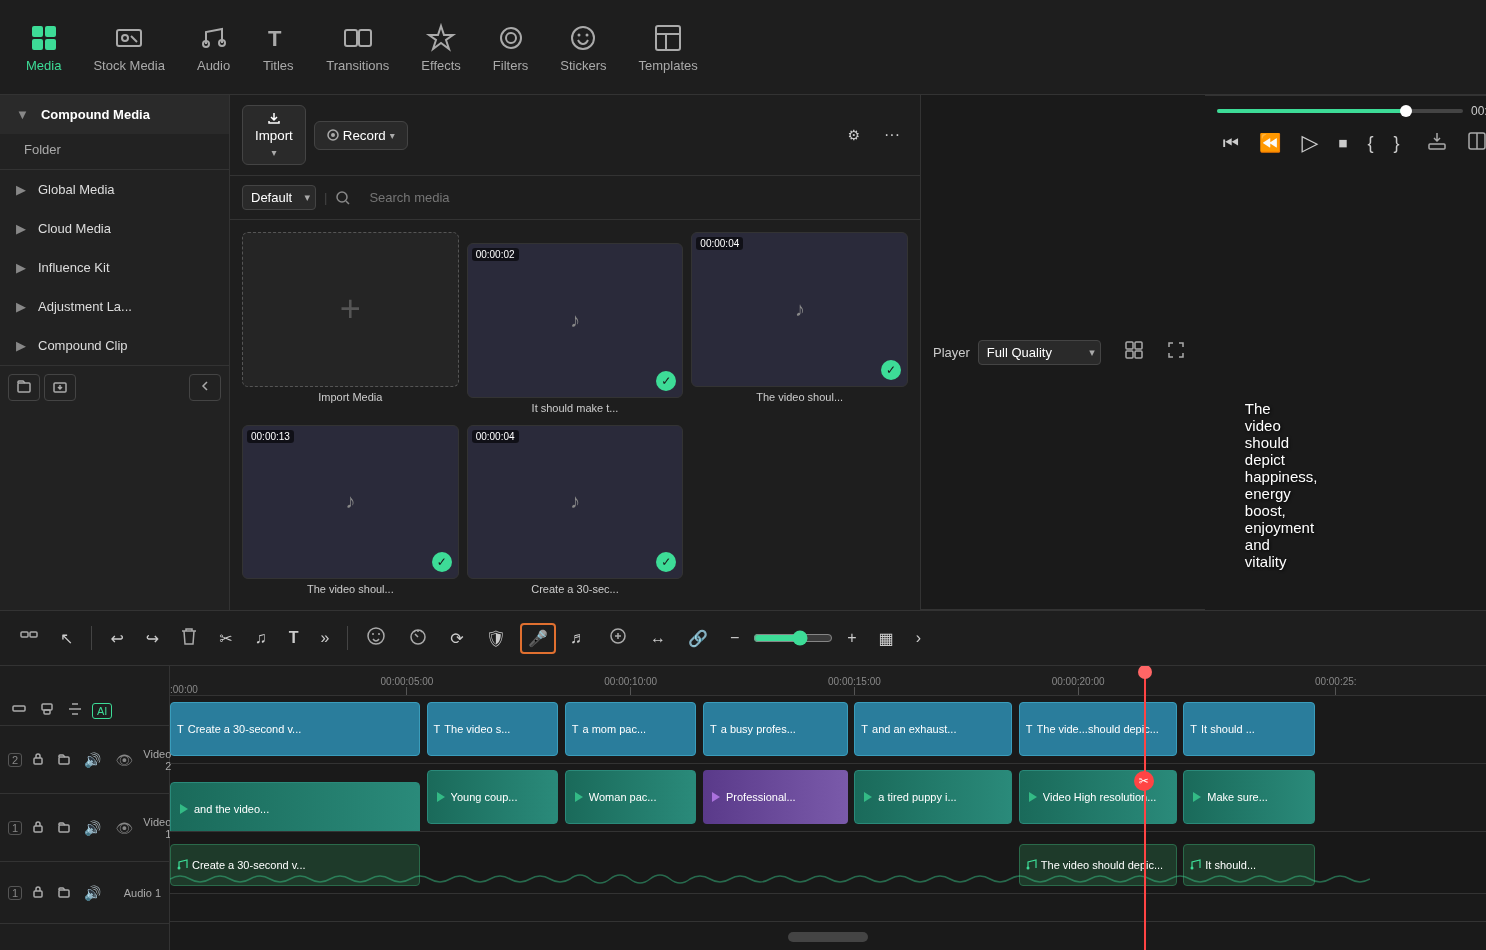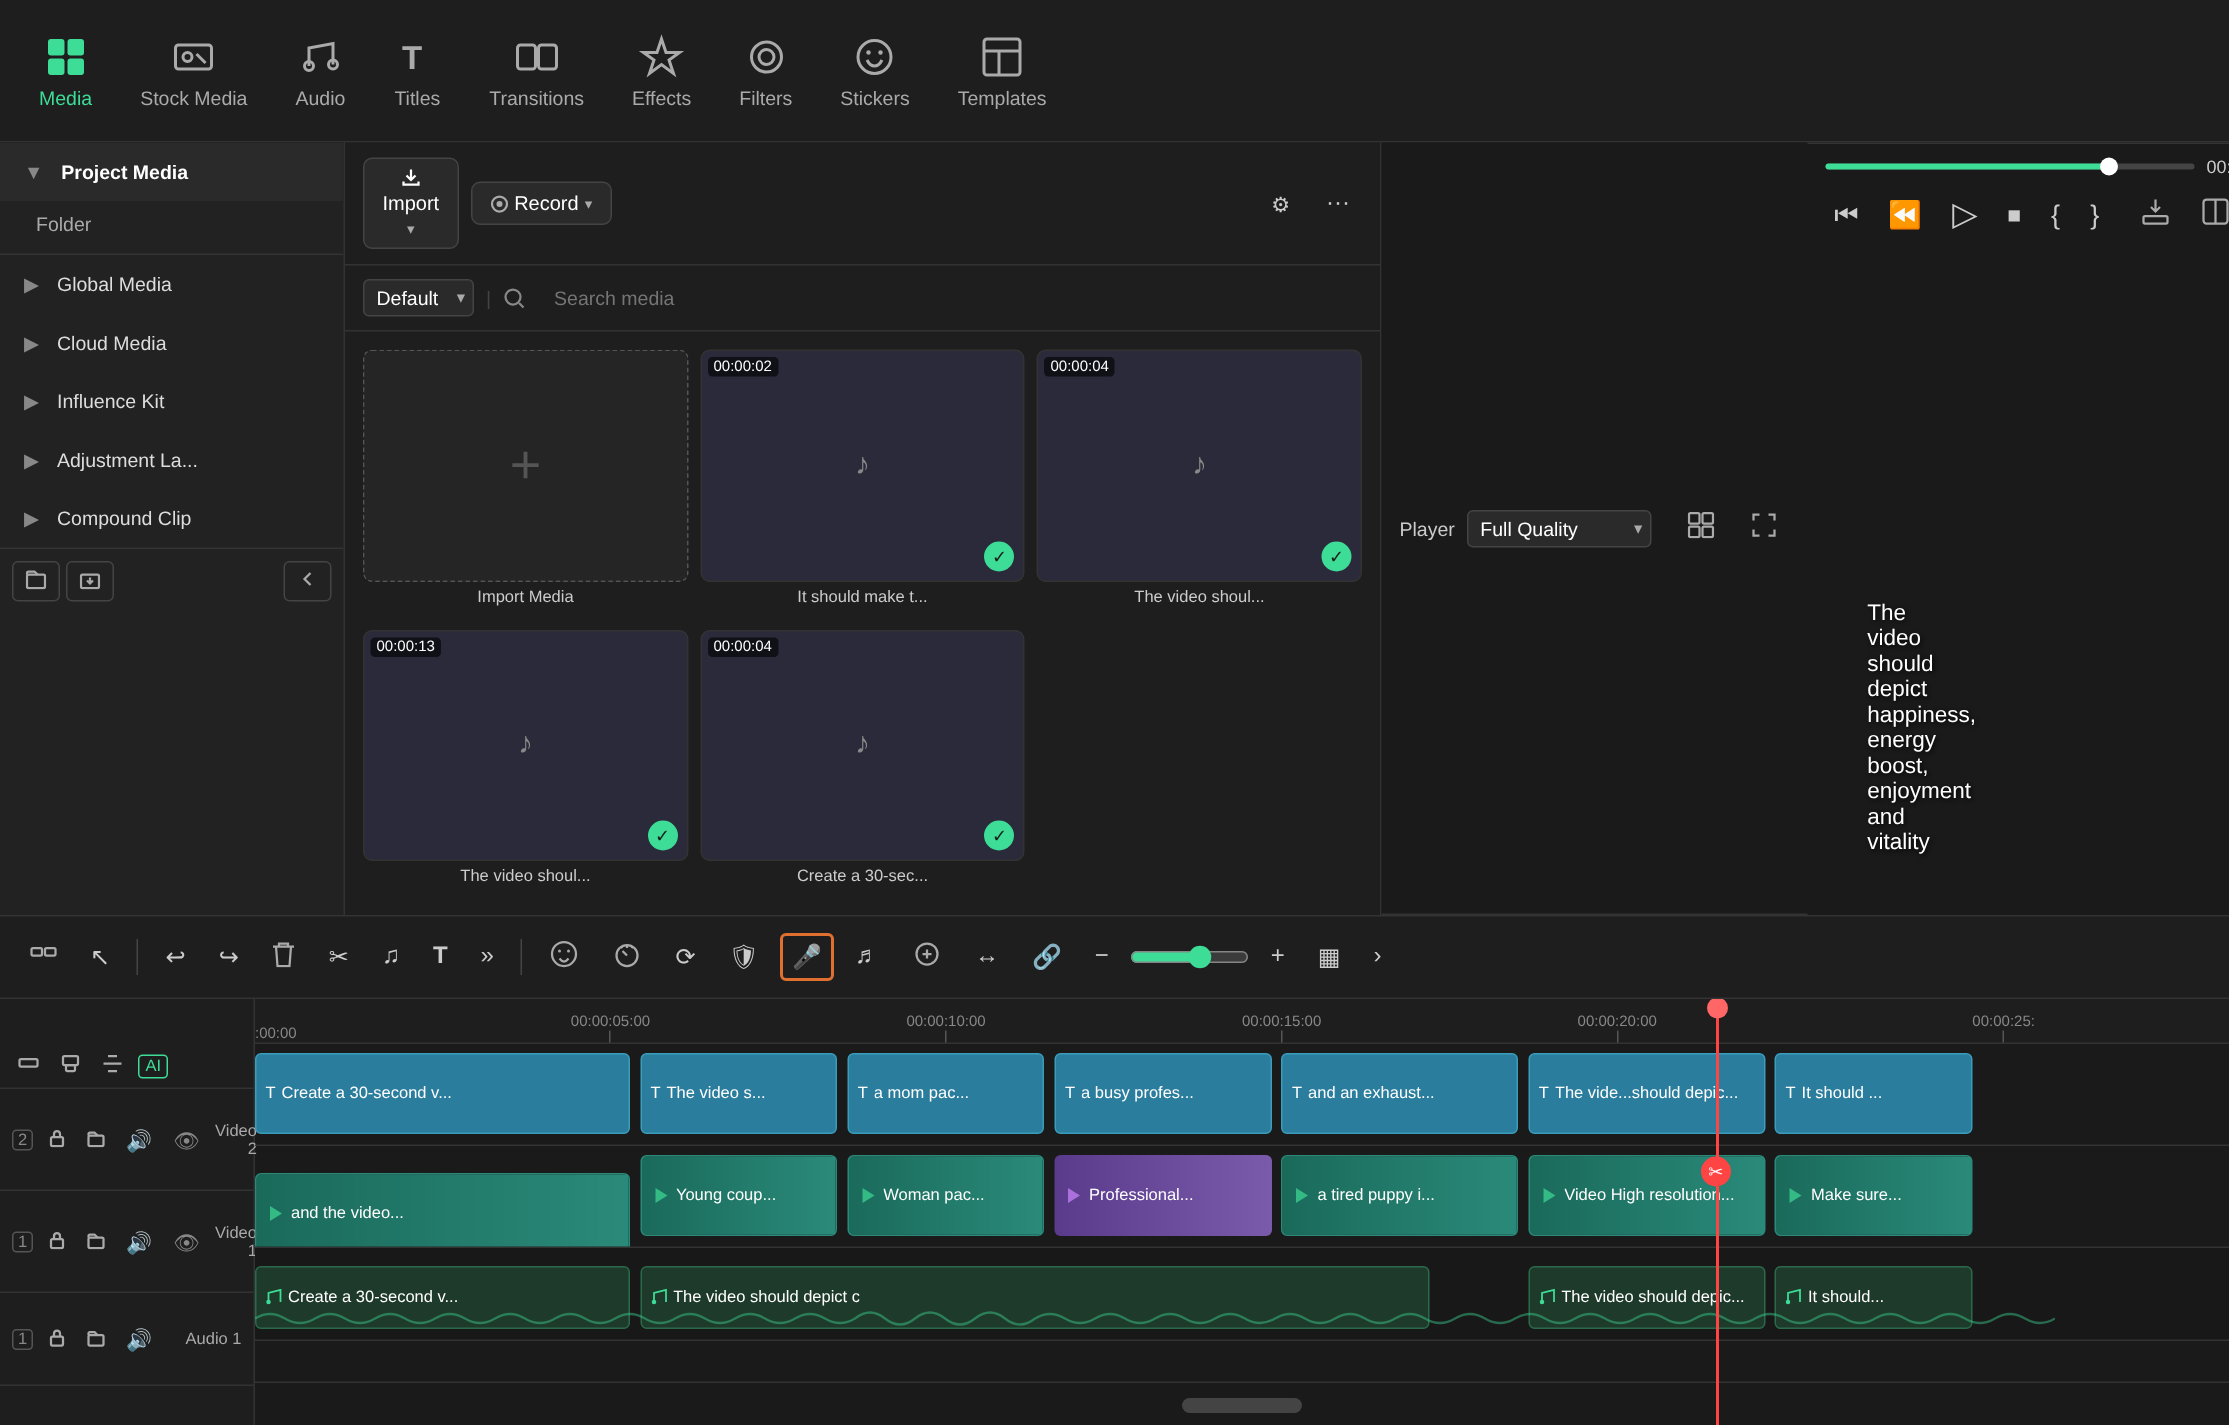--- a/index.html
+++ b/index.html
@@ -579,21 +579,21 @@
     <span>Templates</span>
   </div>
 </nav>
 
 <div class="main-layout">
 
   <div class="left-sidebar">
     <div class="sidebar-section">
       <div class="sidebar-item active">
         <span class="arrow">▼</span>
-        <span>Project Media</span>
+        <span>Compound Media</span>
       </div>
       <div class="sidebar-folder">
         <span>Folder</span>
       </div>
     </div>
     <div class="sidebar-item">
       <span class="arrow">▶</span>
       <span>Global Media</span>
     </div>
     <div class="sidebar-item">
@@ -671,21 +671,21 @@
     <div class="media-grid">
 
       <div class="media-item">
         <div class="media-thumb import-btn">
           <span style="font-size:36px; color:#555; font-weight:100;">+</span>
         </div>
         <span class="media-label">Import Media</span>
       </div>
 
       <div class="media-item">
-        <div class="media-thumb" style="background:#2a2a3a;">
+        <div class="media-thumb" style="background:#2a2a3a;margin-top:11px;">
           <span class="timestamp">00:00:02</span>
           <span class="music-icon">♪</span>
           <span class="check-badge" style="color:#1a1a1a;">✓</span>
         </div>
         <span class="media-label">It should make t...</span>
       </div>
 
       <div class="media-item">
         <div class="media-thumb" style="background:#2a2a3a;">
           <span class="timestamp">00:00:04</span>
@@ -1046,27 +1046,20 @@
       </div>
 
       <div class="timeline-track" style="height:62px; background:#181818;">
         <div class="tl-clip audio-clip" style="left:0%; width:19%;">
           <svg width="12" height="12" viewBox="0 0 12 12" style="flex-shrink:0; margin-right:3px;">
               <path d="M2 9V3l8-2v8" stroke="#3ddc97" stroke-width="1.2" fill="none"></path>
               <circle cx="2" cy="9" r="1.5" fill="#3ddc97"></circle>
             </svg>
           <span class="clip-text">Create a 30-second v...</span>
         </div>
-        <div class="tl-clip audio-clip" style="left:19.5%; width:40%;">
-          <svg width="12" height="12" viewBox="0 0 12 12" style="flex-shrink:0; margin-right:3px;">
-              <path d="M2 9V3l8-2v8" stroke="#3ddc97" stroke-width="1.2" fill="none"></path>
-              <circle cx="2" cy="9" r="1.5" fill="#3ddc97"></circle>
-            </svg>
-          <span class="clip-text">The video should depict c</span>
-        </div>
         <div class="tl-clip audio-clip" style="left:64.5%; width:12%;">
           <svg width="12" height="12" viewBox="0 0 12 12" style="flex-shrink:0; margin-right:3px;">
               <path d="M2 9V3l8-2v8" stroke="#3ddc97" stroke-width="1.2" fill="none"></path>
               <circle cx="2" cy="9" r="1.5" fill="#3ddc97"></circle>
             </svg>
           <span class="clip-text">The video should depic...</span>
         </div>
         <div class="tl-clip audio-clip" style="left:77%; width:10%;">
           <svg width="12" height="12" viewBox="0 0 12 12" style="flex-shrink:0; margin-right:3px;">
               <path d="M2 9V3l8-2v8" stroke="#3ddc97" stroke-width="1.2" fill="none"></path>

